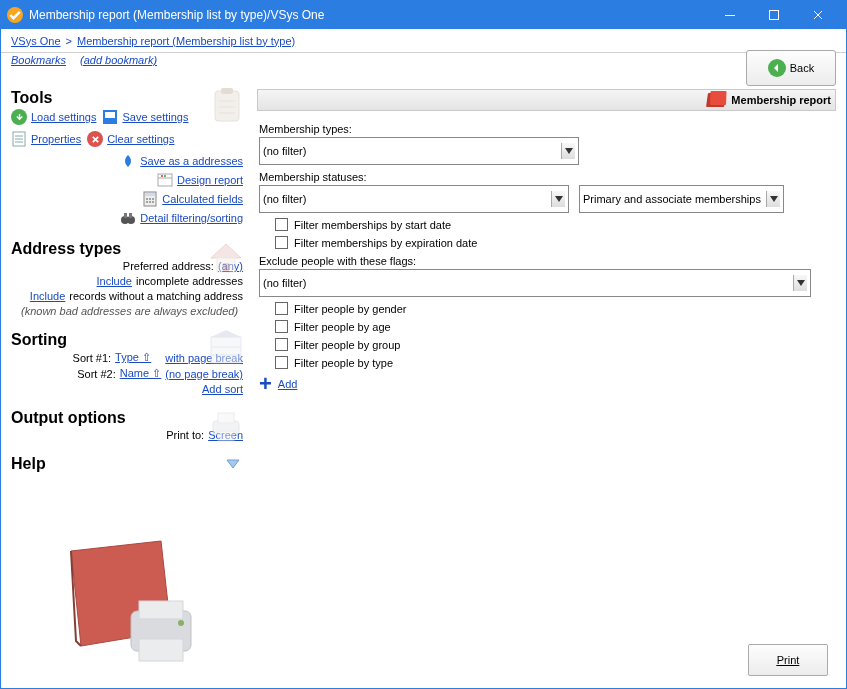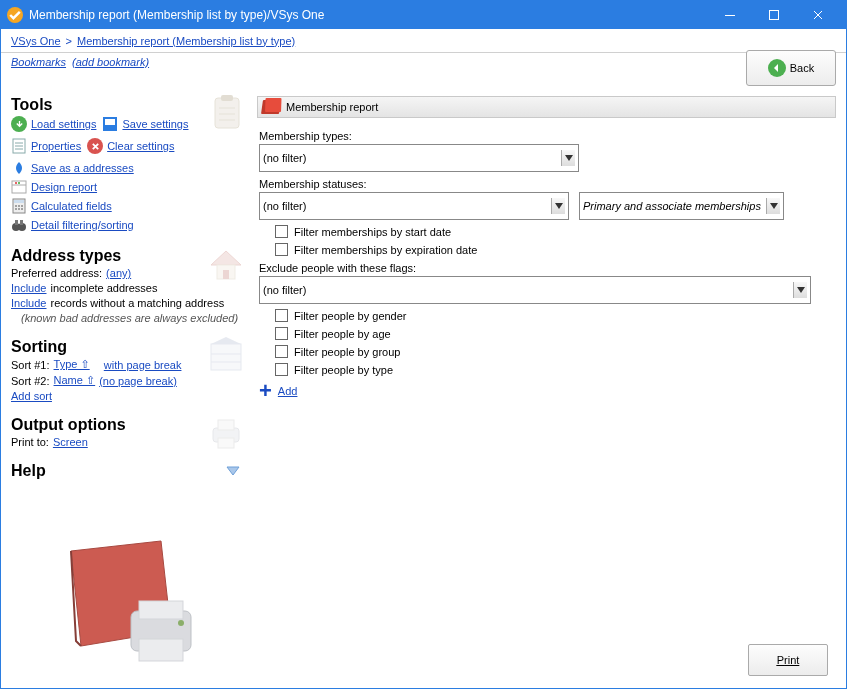--- a/index.html
+++ b/index.html
@@ -8,38 +8,38 @@
   .titlebar { height: 28px; background: #2b7de1; display: flex; align-items: center; color: #fff; padding: 0 6px; }
   .titlebar .tb-icon { width: 16px; height: 16px; background: #f5a623; border-radius: 50%; display: flex; align-items: center; justify-content: center; margin-right: 6px; }
   .titlebar .tb-title { flex: 1; font-size: 12px; }
   .tb-btn { width: 44px; height: 28px; display: flex; align-items: center; justify-content: center; color: #fff; }
   .tb-btn svg { width: 10px; height: 10px; stroke: #fff; stroke-width: 1; fill: none; }
   .tb-btn .min { width: 10px; height: 1px; background: #fff; }
   .tb-btn .max { width: 10px; height: 10px; border: 1px solid #fff; }
   .breadcrumb-row { height: 24px; display: flex; align-items: center; padding: 0 10px; border-bottom: 1px solid #d0d0d0; position: relative; background: #fff; }
   .breadcrumb-row .crumb { color: #1a4bc2; text-decoration: underline; cursor: pointer; }
   .breadcrumb-row .sep { color: #1a4bc2; margin: 0 5px; }
-  .bk-row { display:flex; align-items:center; gap:6px; padding:0 10px; height:1px; overflow:visible; margin-top:8px; position:relative; z-index:3;}
+  .bk-row { display:flex; align-items:flex-start; gap:14px; padding:0 10px; height:1px; overflow:visible; margin-top:1px; position:relative; z-index:3;}
   .bk-row a { color:#1a4bc2; text-decoration:underline; font-style:italic; cursor:pointer;}
   .back-btn { position:absolute; right:10px; top:49px; width:90px; height:36px; background:linear-gradient(#fdfdfd,#ececec); border:1px solid #aaa; border-radius:3px; display:flex; align-items:center; justify-content:center; gap:4px; cursor:pointer; z-index:5;}
   .back-btn .circ { width:18px; height:18px; background:#4caf50; border-radius:50%; display:flex; align-items:center; justify-content:center;}
   .back-btn .circ svg { width:10px; height:10px; fill:#fff;}
   .content { flex:1; display:flex; overflow:hidden; }
   .left { width:250px; padding:10px 8px 8px 10px; position:relative; margin-top:24px;}
   .sect-head { font-weight:bold; font-size:16px; margin-bottom:2px;}
   .subtitle { font-style:italic; margin-bottom:4px;}
-  .t-row { display:flex; align-items:center; gap:4px; margin-bottom:3px;}
+  .t-row { display:flex; align-items:center; gap:4px; margin-bottom:3px;justify-content:flex-end;}
   .t-row .ic { width:16px; height:16px; display:flex; align-items:center; justify-content:center; flex-shrink:0;}
   .t-row a,.lnk { color:#1a4bc2; text-decoration:underline; cursor:pointer;}
   .two-col { display:flex; gap:6px; margin-bottom:3px;}
   .left-section { margin-top:14px; position:relative; }
   .faded-ic { position:absolute; right:-4px; top:-4px; opacity:0.45; }
   .note { font-style:italic; margin-left:10px; color:#555;}
   .right { flex:1; padding:10px 10px 10px 6px; margin-top:24px; position:relative;}
-  .panel-head { height:22px; background:linear-gradient(#f5f5f5,#e4e4e4); border:1px solid #c9c9c9; display:flex; align-items:center; gap:6px; padding:0 4px; font-weight:normal; font-size:12px;}
+  .panel-head { height:22px; background:linear-gradient(#f5f5f5,#e4e4e4); border:1px solid #c9c9c9; display:flex; align-items:center; gap:6px; padding:0 4px; font-weight:bold; font-size:12px;justify-content:flex-end;}
   .panel-head .book { width:18px; height:14px; background:#c0392b; transform:skewX(-8deg); border-radius:1px; position:relative;}
   .panel-head .book::after{content:"";position:absolute;left:3px;top:-2px;width:16px;height:14px;background:#e74c3c;transform:skewX(6deg);border-radius:1px;}
   .form { padding:6px 2px; }
   .lbl { margin:6px 0 2px; }
   .sel { width:320px; height:28px; border:1px solid #888; padding:1px 3px; background:#fff; display:flex; align-items:center; justify-content:space-between; cursor:pointer;}
   .sel.wide { width:552px;}
   .sel .arr { width:14px; height:16px; background:linear-gradient(#f8f8f8,#ddd); border-left:1px solid #aaa; display:flex; align-items:center; justify-content:center;}
   .sel .arr svg{width:8px;height:6px;fill:#333;}
   .row-flex{display:flex;gap:10px;}
   .cb-row{display:flex;align-items:center;gap:6px;margin:5px 16px;}
@@ -307,21 +307,21 @@
         <div class="lbl">Membership statuses:</div>
         <div class="row-flex">
           <div class="sel" style="width:310px;">
             <span>(no filter)</span>
             <div class="arr">
                 <svg viewBox="0 0 8 6">
                   <path d="M0 0 L8 0 L4 6 Z"></path>
                 </svg>
               </div>
           </div>
-          <div class="sel" style="width:205px;font-style:italic;">
+          <div class="sel" style="width:205px;">
             <span>Primary and associate memberships</span>
             <div class="arr">
                 <svg viewBox="0 0 8 6">
                   <path d="M0 0 L8 0 L4 6 Z"></path>
                 </svg>
               </div>
           </div>
         </div>
 
         <div class="cb-row">

